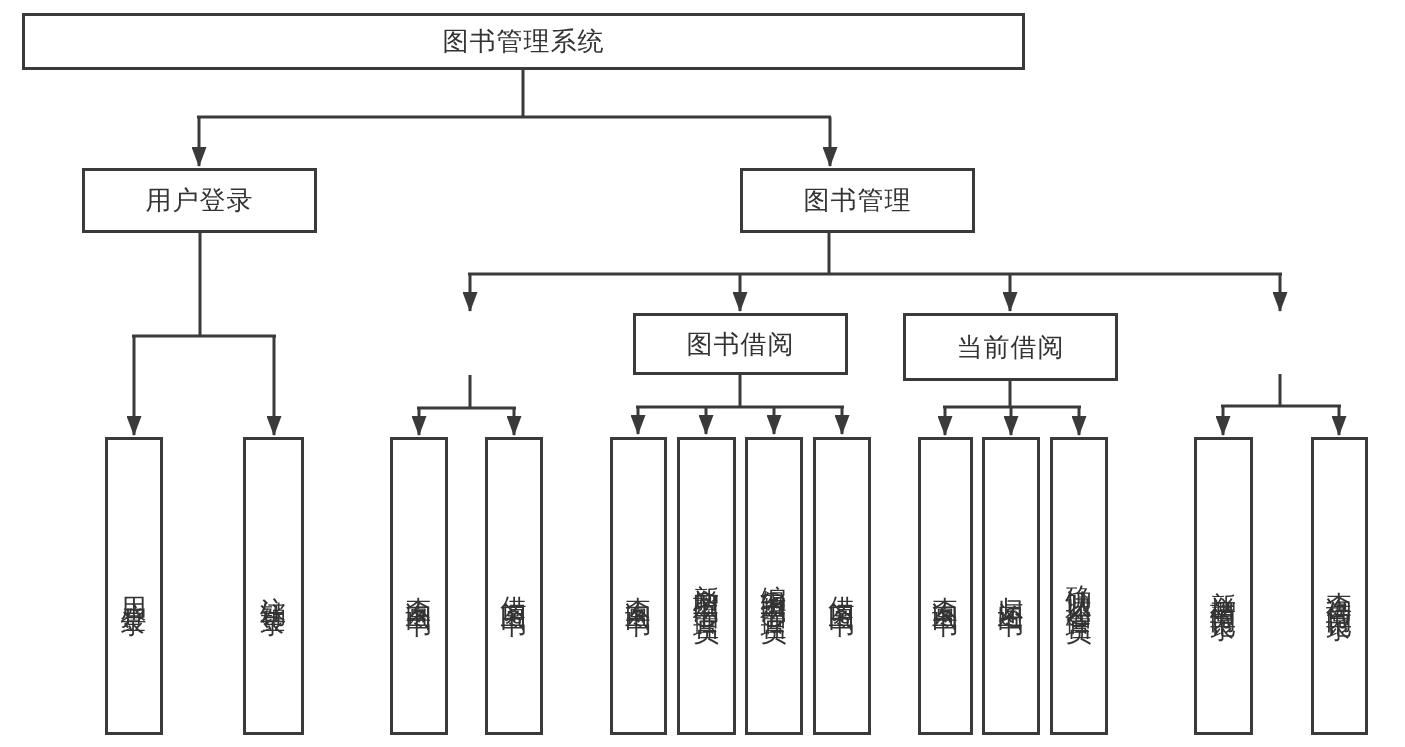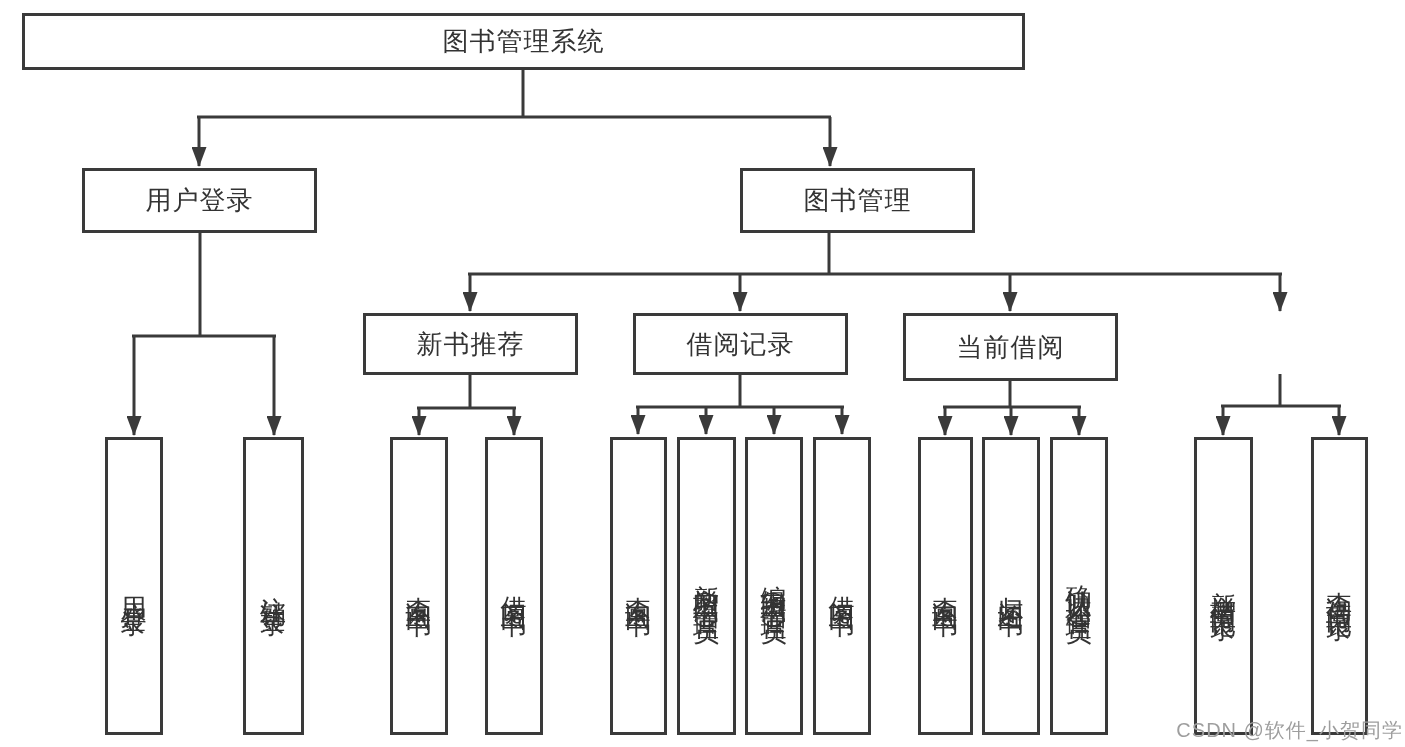--- a/index.html
+++ b/index.html
@@ -113,22 +113,21 @@
       <line x1="1223" y1="406" x2="1223" y2="435" marker-end="url(#arr)"></line>
       <line x1="1339" y1="406" x2="1339" y2="435" marker-end="url(#arr)"></line>
     </g>
   </svg>
 
   <div class="hbox" style="left:22px; top:13px; width:1003px; height:57px;">图书管理系统</div>
 
   <div class="hbox" style="left:82px; top:168px; width:235px; height:65px;">用户登录</div>
   <div class="hbox" style="left:712px; top:168px; width:235px; height:65px;margin-left:28px;">图书管理</div>
 
-  <div class="hbox" style="left:363px; top:313px; width:215px; height:62px;">新书推荐</div>
-  <div class="hbox" style="left:633px; top:313px; width:215px; height:62px;">借阅记录</div>
+  <div class="hbox" style="left:633px; top:313px; width:215px; height:62px;">图书借阅</div>
   <div class="hbox" style="left:903px; top:313px; width:215px; height:68px;">当前借阅</div>
 
   <div class="vbox" style="left:105px; top:437px; width:58px; height:298px;">
     <span class="vtext">用户登录</span>
   </div>
   <div class="vbox" style="left:243px; top:437px; width:61px; height:298px;">
     <span class="vtext">注销登录</span>
   </div>
 
   <div class="vbox" style="left:390px; top:437px; width:58px; height:298px;">
@@ -161,15 +160,14 @@
     <span class="vtext">确认归还（管理员）</span>
   </div>
 
   <div class="vbox" style="left:1194px; top:437px; width:59px; height:298px;">
     <span class="vtext">新增借阅记录</span>
   </div>
   <div class="vbox" style="left:1311px; top:437px; width:57px; height:298px;">
     <span class="vtext">查询借阅记录</span>
   </div>
 
-  <div class="watermark">CSDN @软件_小贺同学</div>
 
 </div>
 
 </body></html>

